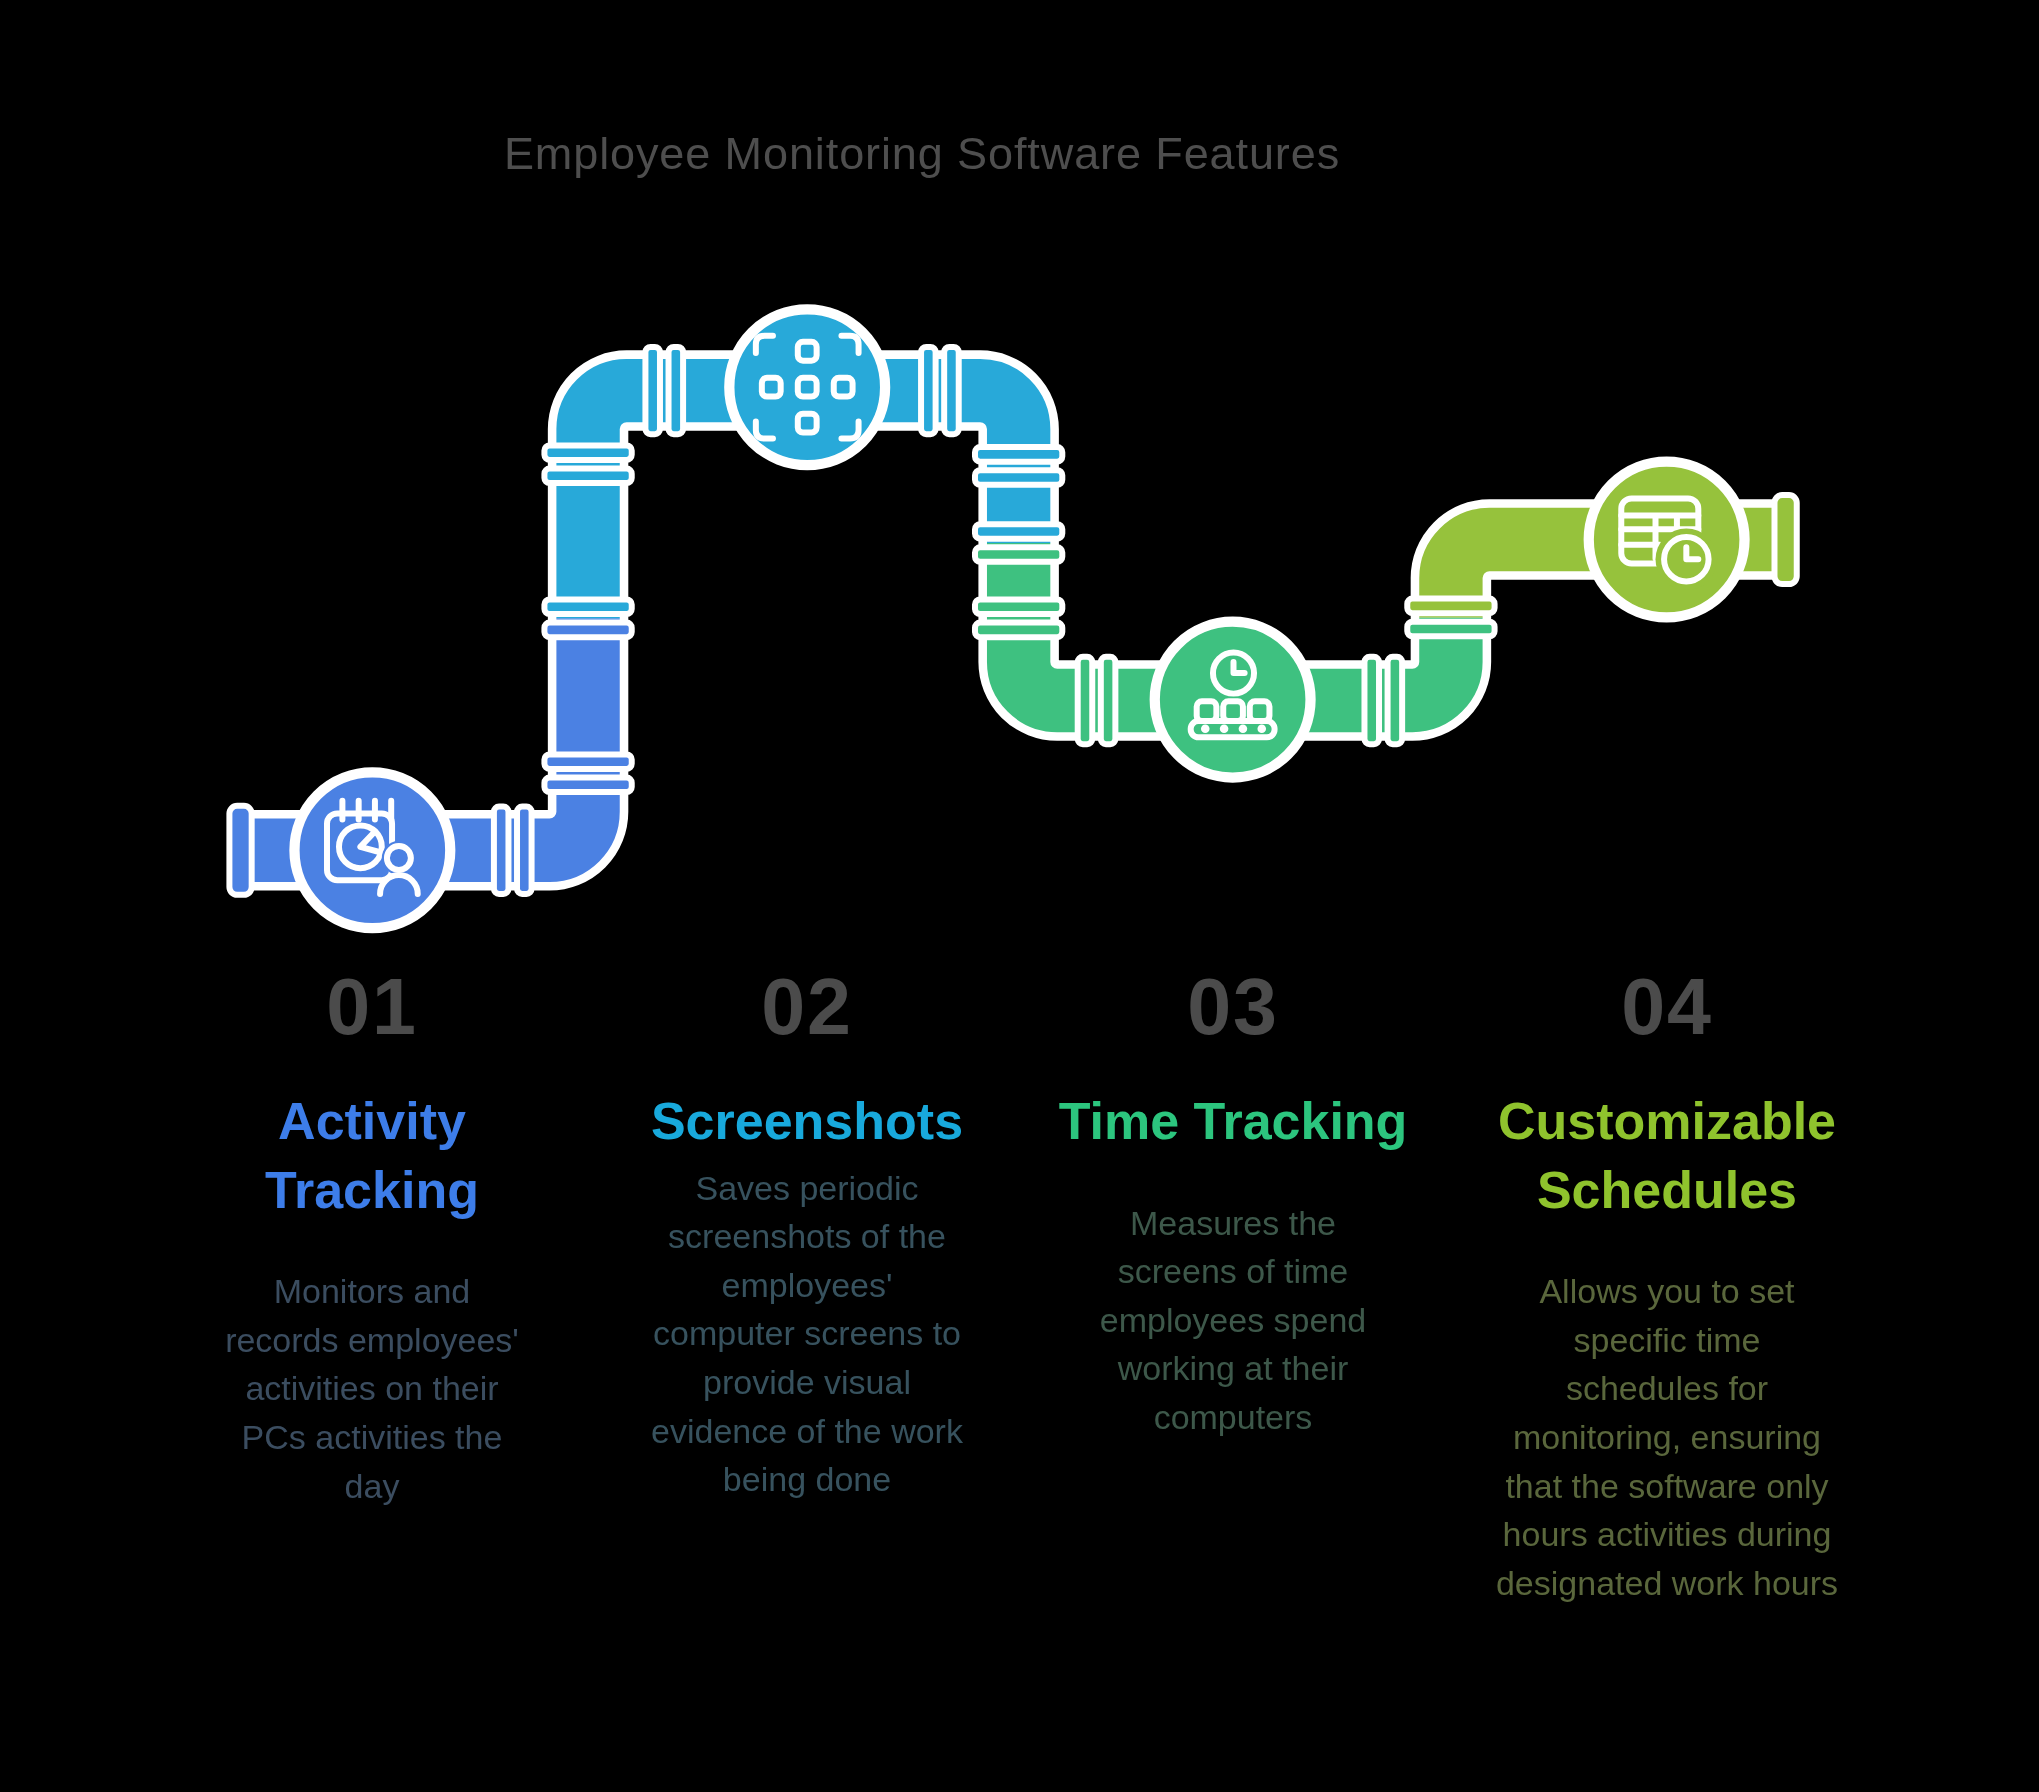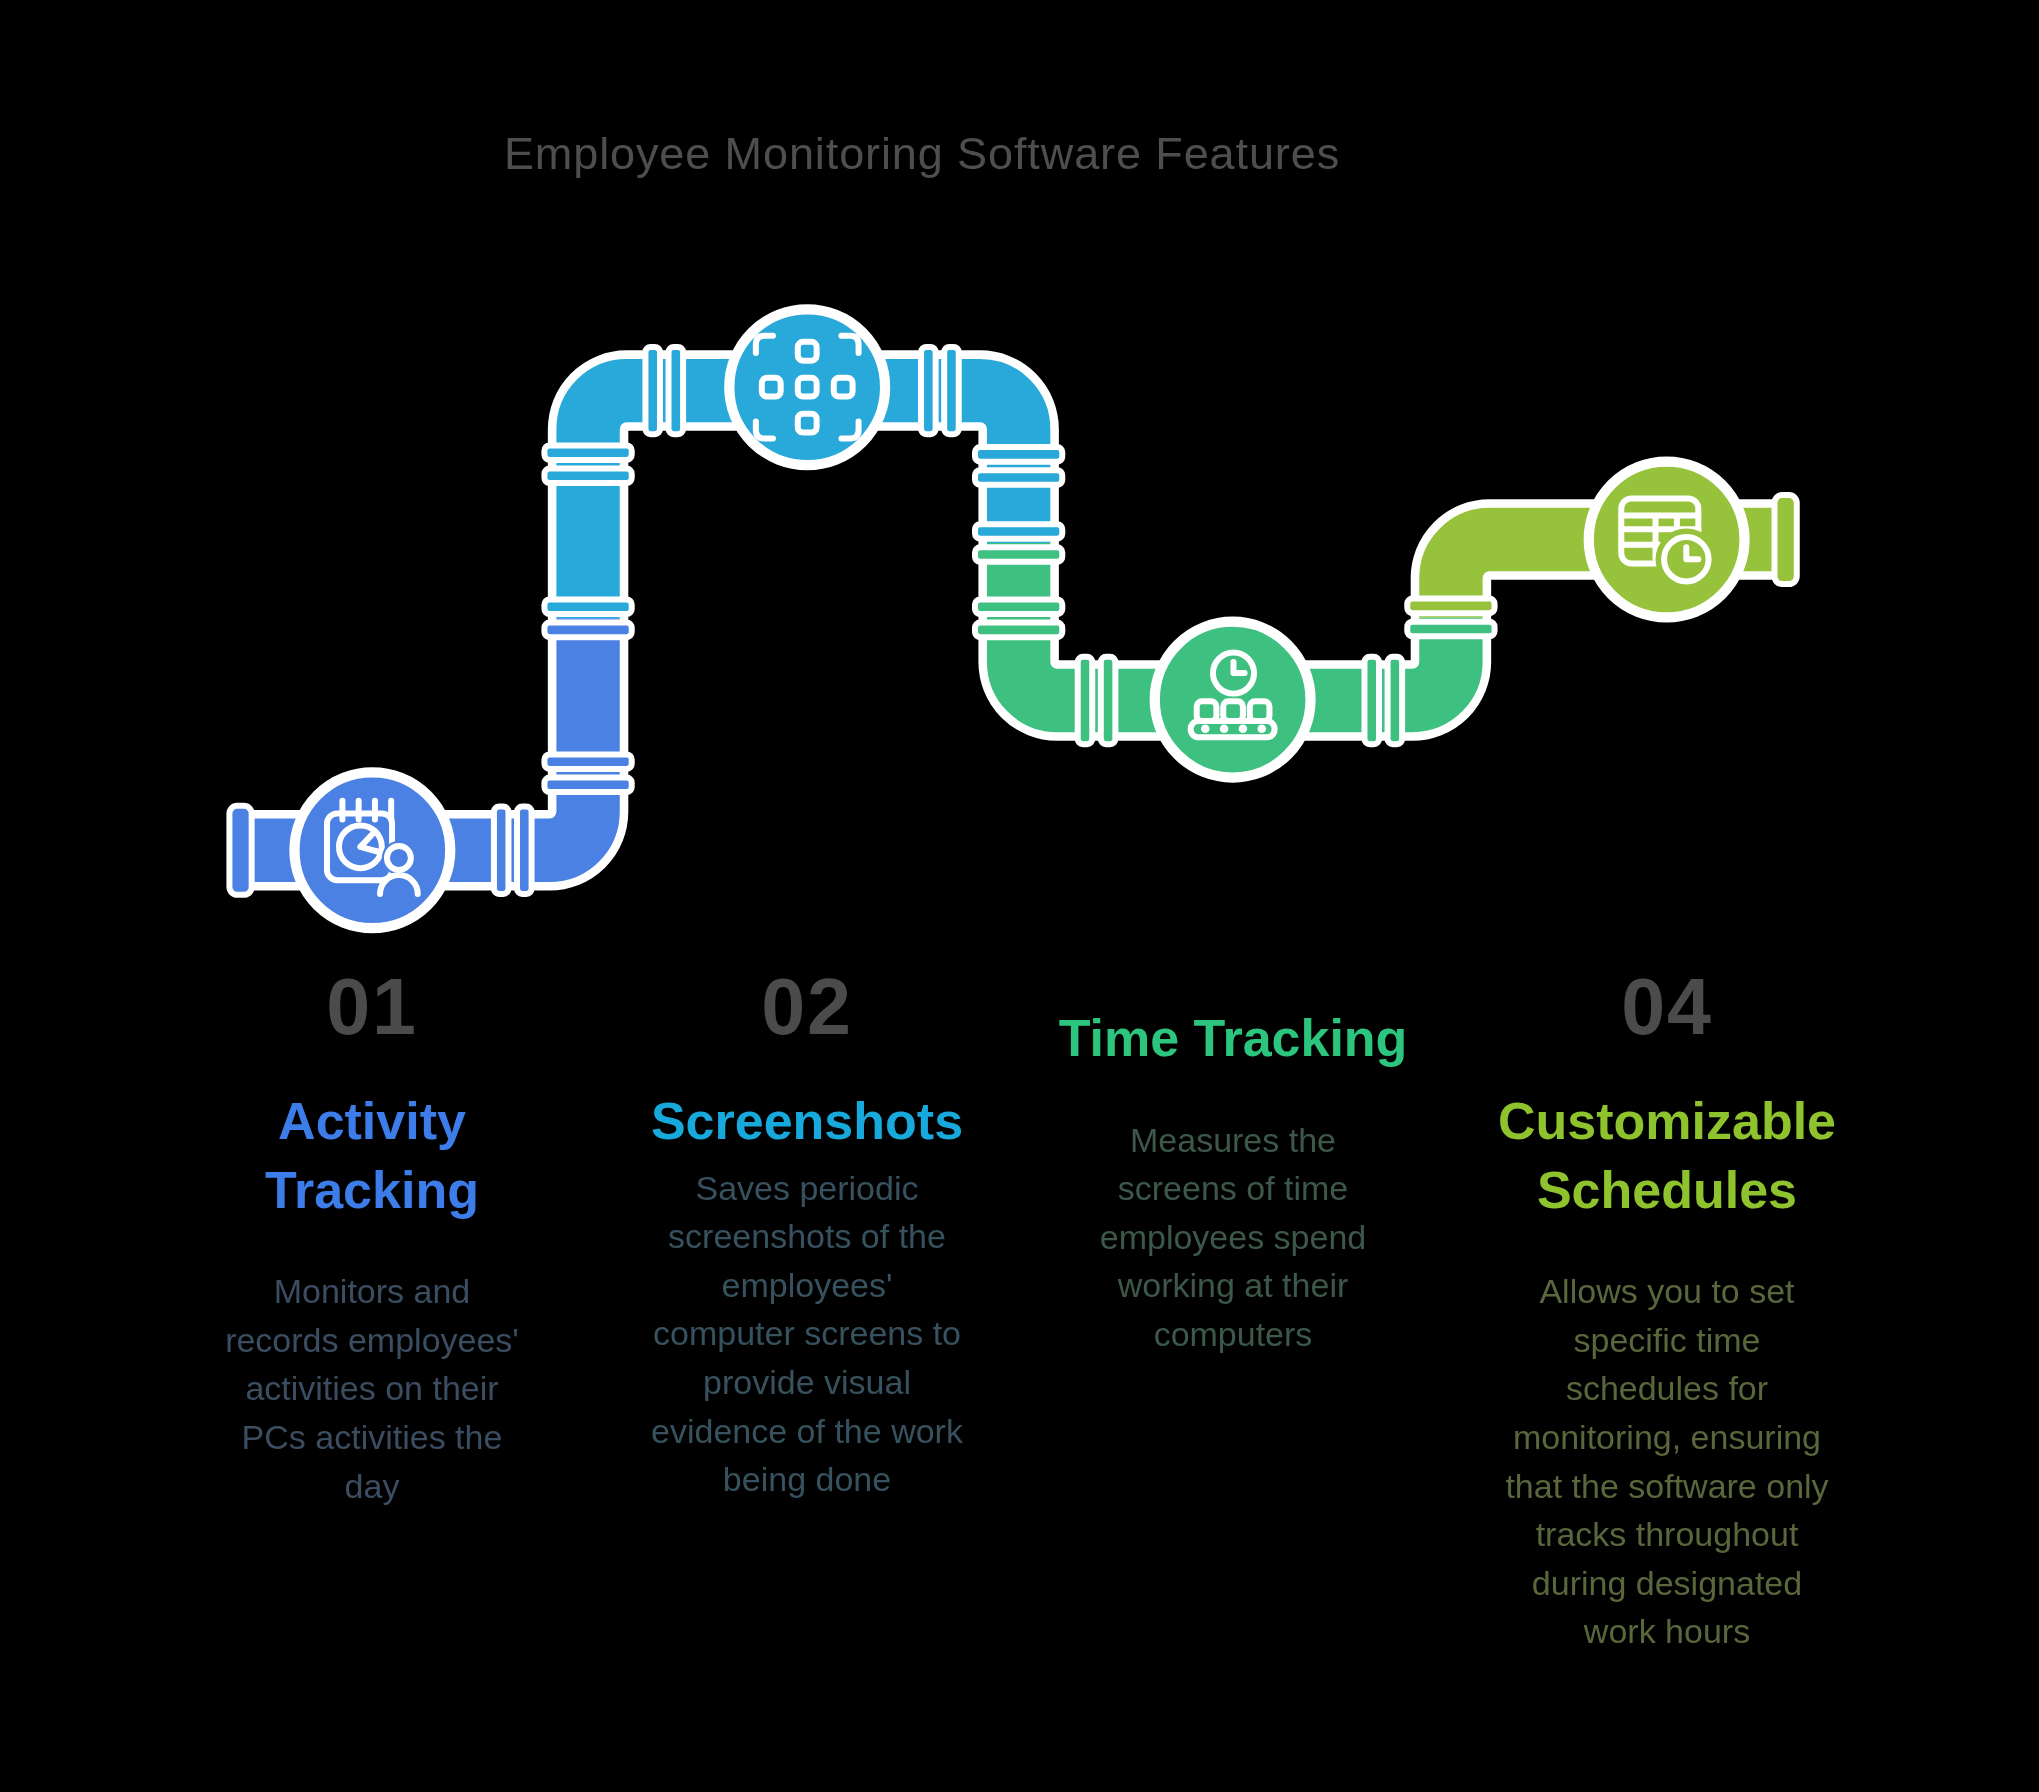--- a/index.html
+++ b/index.html
@@ -175,24 +175,25 @@
     <div class="desc">Monitors and records employees' activities on their PCs activities the day</div>
   </div>
 
   <div class="col c2">
     <div class="num">02</div>
     <div class="heading">Screenshots</div>
     <div class="desc">Saves periodic screenshots of the employees' computer screens to provide visual evidence of the work being done</div>
   </div>
 
   <div class="col c3">
+    <div class="num">03</div>
     <div class="heading">Time Tracking</div>
     <div class="desc">Measures the screens of time employees spend working at their computers</div>
   </div>
 
   <div class="col c4">
     <div class="num">04</div>
     <div class="heading">Customizable Schedules</div>
-    <div class="desc">Allows you to set specific time schedules for monitoring, ensuring that the software only tracks throughout during designated work hours</div>
+    <div class="desc">Allows you to set specific time schedules for monitoring, ensuring that the software only hours activities during designated work hours</div>
   </div>
 
 </div>
 
 
 </body></html>

